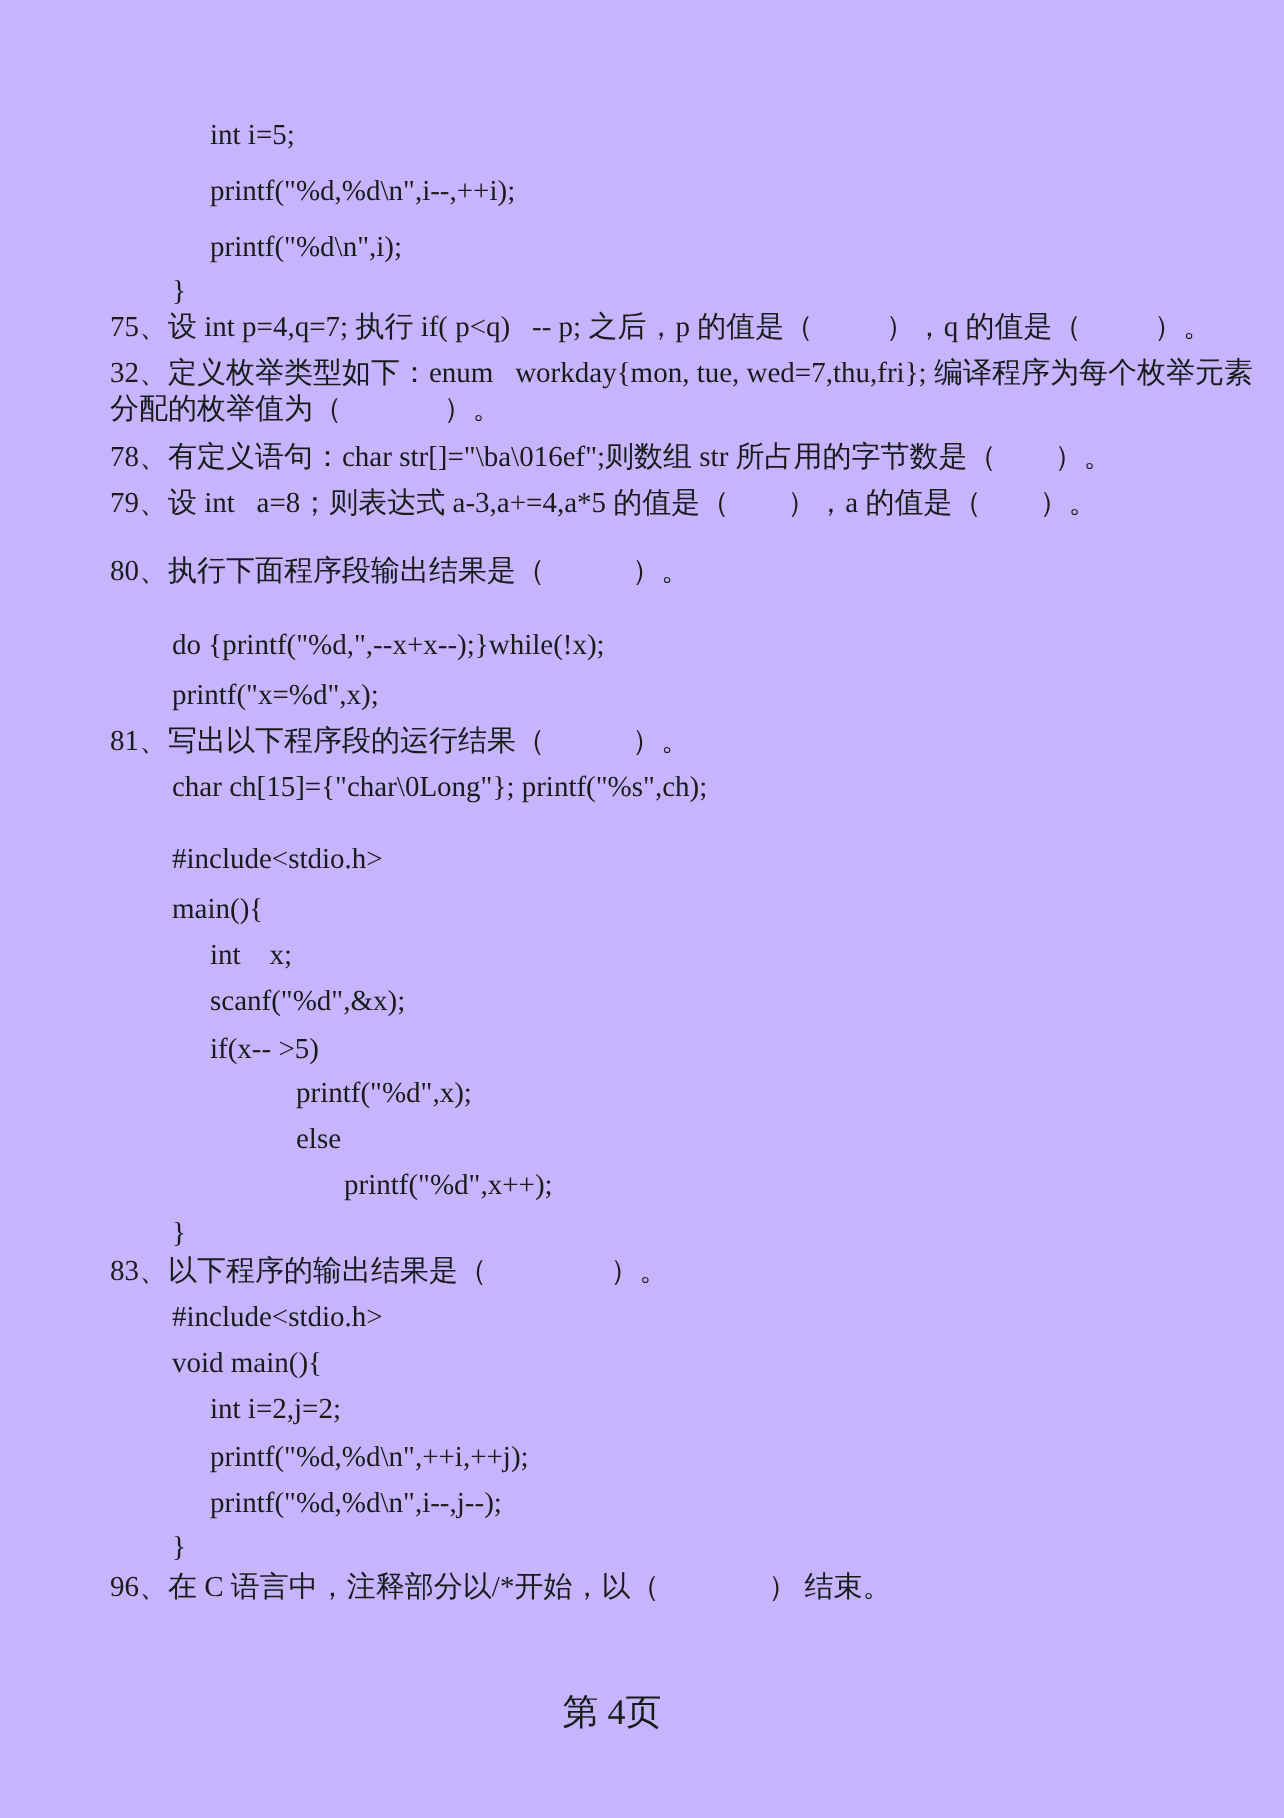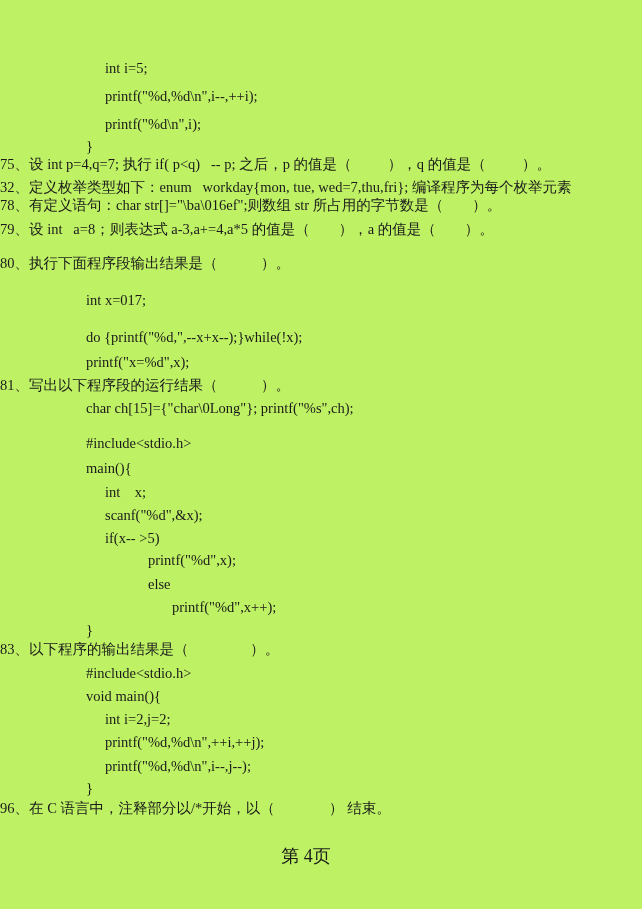--- a/index.html
+++ b/index.html
@@ -4,24 +4,24 @@
 <style>
   html,body{margin:0;padding:0;}
   body{width:642px;height:909px;background:#ffffff;overflow:hidden;}
   .page{
     position:absolute; inset:0;
     box-sizing:border-box;
     padding-top:60px;
     font-family:"Liberation Serif","DejaVu Serif",serif;
     font-size:14.5px;
     color:#1a1a1a;
-    background:#bef264;
+    background:#c4b5fd;
   }
   .line{white-space:pre; height:23.3px; line-height:17px;}
-  .ind-q{}
+  .ind-q{padding-left:55px;}
   .ind-1{padding-left:86px;}
   .ind-2{padding-left:105px;}
   .ind-3{padding-left:148px;}
   .ind-4{padding-left:172px;}
   .sp-28{height:28px;}
   .sp-25{height:25px;margin-top:12px;}
   .sp-22{height:22px;}
   .sp-20{height:20px;}
   .sp-19{height:19px;}
   .sp-18{height:18px;}
@@ -33,24 +33,24 @@
 </head>
 <body>
 
 <div class="page">
   <div class="line ind-2 sp-28">int i=5;</div>
   <div class="line ind-2 sp-28">printf("%d,%d\n",i--,++i);</div>
   <div class="line ind-2 sp-22">printf("%d\n",i);</div>
   <div class="line ind-1 sp-18">}</div>
   <div class="line ind-q">75、设 int p=4,q=7; 执行 if( p&lt;q)   -- p; 之后，p 的值是（          ），q 的值是（          ）。</div>
   <div class="line ind-q sp-18">32、定义枚举类型如下：enum   workday{mon, tue, wed=7,thu,fri}; 编译程序为每个枚举元素</div>
+  <div class="line ind-q">分配的枚举值为（              ）。</div>
   <div class="line ind-q">78、有定义语句：char str[]="\ba\016ef";则数组 str 所占用的字节数是（        ）。</div>
   <div class="line ind-q sp-22">79、设 int   a=8；则表达式 a-3,a+=4,a*5 的值是（        ），a 的值是（        ）。</div>
   <div class="line ind-q sp-25">80、执行下面程序段输出结果是（            ）。</div>
-  <div class="line ind-1 sp-25">int x=017;</div>
   <div class="line ind-1 sp-25">do {printf("%d,",--x+x--);}while(!x);</div>
   <div class="line ind-1">printf("x=%d",x);</div>
   <div class="line ind-q">81、写出以下程序段的运行结果（            ）。</div>
   <div class="line ind-1">char ch[15]={"char\0Long"}; printf("%s",ch);</div>
   <div class="line ind-1 sp-25">#include&lt;stdio.h&gt;</div>
   <div class="line ind-1">main(){</div>
   <div class="line ind-2">int    x;</div>
   <div class="line ind-2">scanf("%d",&amp;x);</div>
   <div class="line ind-2 sp-22">if(x-- &gt;5)</div>
   <div class="line ind-3">printf("%d",x);</div>

